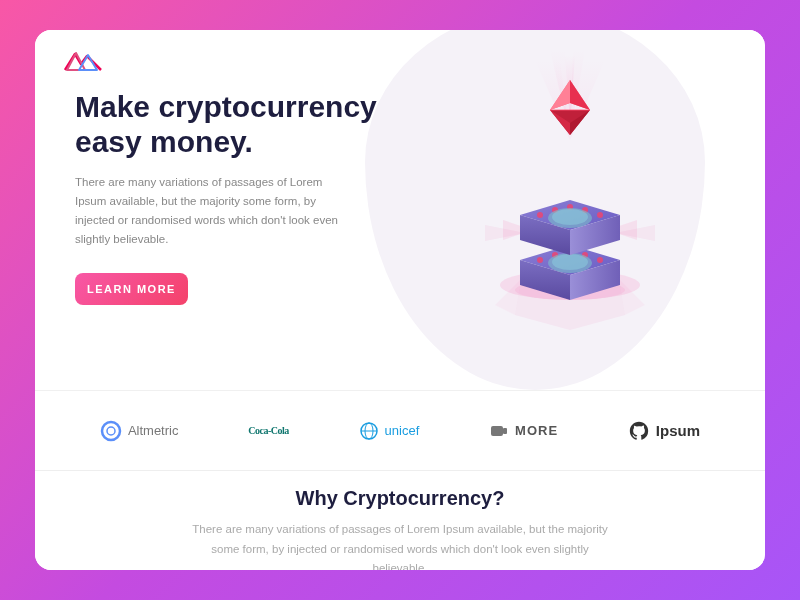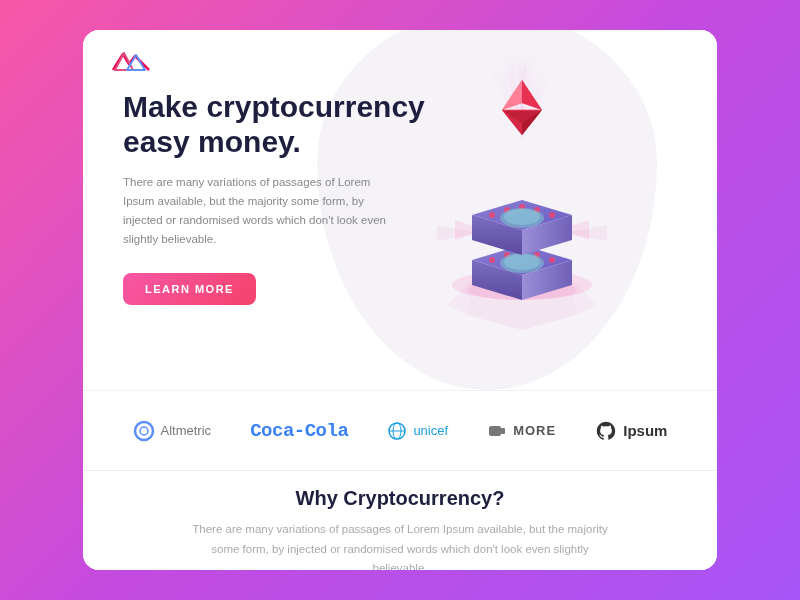--- a/index.html
+++ b/index.html
@@ -7,21 +7,21 @@
       width: 800px;
       height: 600px;
       overflow: hidden;
       background: linear-gradient(135deg, #f857a6 0%, #c44be0 50%, #a855f7 100%);
       display: flex;
       align-items: center;
       justify-content: center;
       font-family: 'Segoe UI', Arial, sans-serif;
     }
     .card {
-      width: 634px;
+      width: 730px;
       height: 540px;
       background: #fff;
       border-radius: 16px;
       overflow: hidden;
       position: relative;
       display: flex;
       flex-direction: column;
     }
     
     .hero {
@@ -69,21 +69,21 @@
       color: #888;
       line-height: 1.65;
       margin-bottom: 24px;
       max-width: 270px;
     }
     .btn-learn {
       background: linear-gradient(135deg, #f857a6, #f4426a);
       color: #fff;
       border: none;
       border-radius: 8px;
-      padding: 10px 22px;
+      padding: 10px 12px;
       font-size: 11px;
       font-weight: 700;
       letter-spacing: 1.5px;
       cursor: pointer;
       text-transform: uppercase;
     }
     
     .eth-illustration {
       position: absolute;
       right: 80px;
@@ -259,21 +259,21 @@
 
     <div class="partner-item">
       <svg width="22" height="22" viewBox="0 0 22 22">
         <circle cx="11" cy="11" r="9" fill="none" stroke="#5b8ff9" stroke-width="2.5"></circle>
         <circle cx="11" cy="11" r="4" fill="none" stroke="#5b8ff9" stroke-width="1.5"></circle>
       </svg>
       <span style="color:#777;font-size:13px;font-weight:400;">Altmetric</span>
     </div>
 
     <div class="partner-item">
-      <span style="color:#3b82f6;font-size:19px;font-family:Liberation Mono, monospace;font-weight:700;letter-spacing:-0.5px;">Coca-Cola</span>
+      <span style="color:#0f766e;font-size:10px;font-family:Liberation Serif, serif;font-weight:700;letter-spacing:-0.5px;">Coca-Cola</span>
     </div>
 
     <div class="partner-item">
       <svg width="20" height="20" viewBox="0 0 20 20">
         <circle cx="10" cy="10" r="8" fill="none" stroke="#1a9de0" stroke-width="1.5"></circle>
         <ellipse cx="10" cy="10" rx="4" ry="8" fill="none" stroke="#1a9de0" stroke-width="1"></ellipse>
         <line x1="2" y1="10" x2="18" y2="10" stroke="#1a9de0" stroke-width="1"></line>
       </svg>
       <span style="color:#1a9de0;font-size:13px;font-weight:400;">unicef</span>
     </div>

